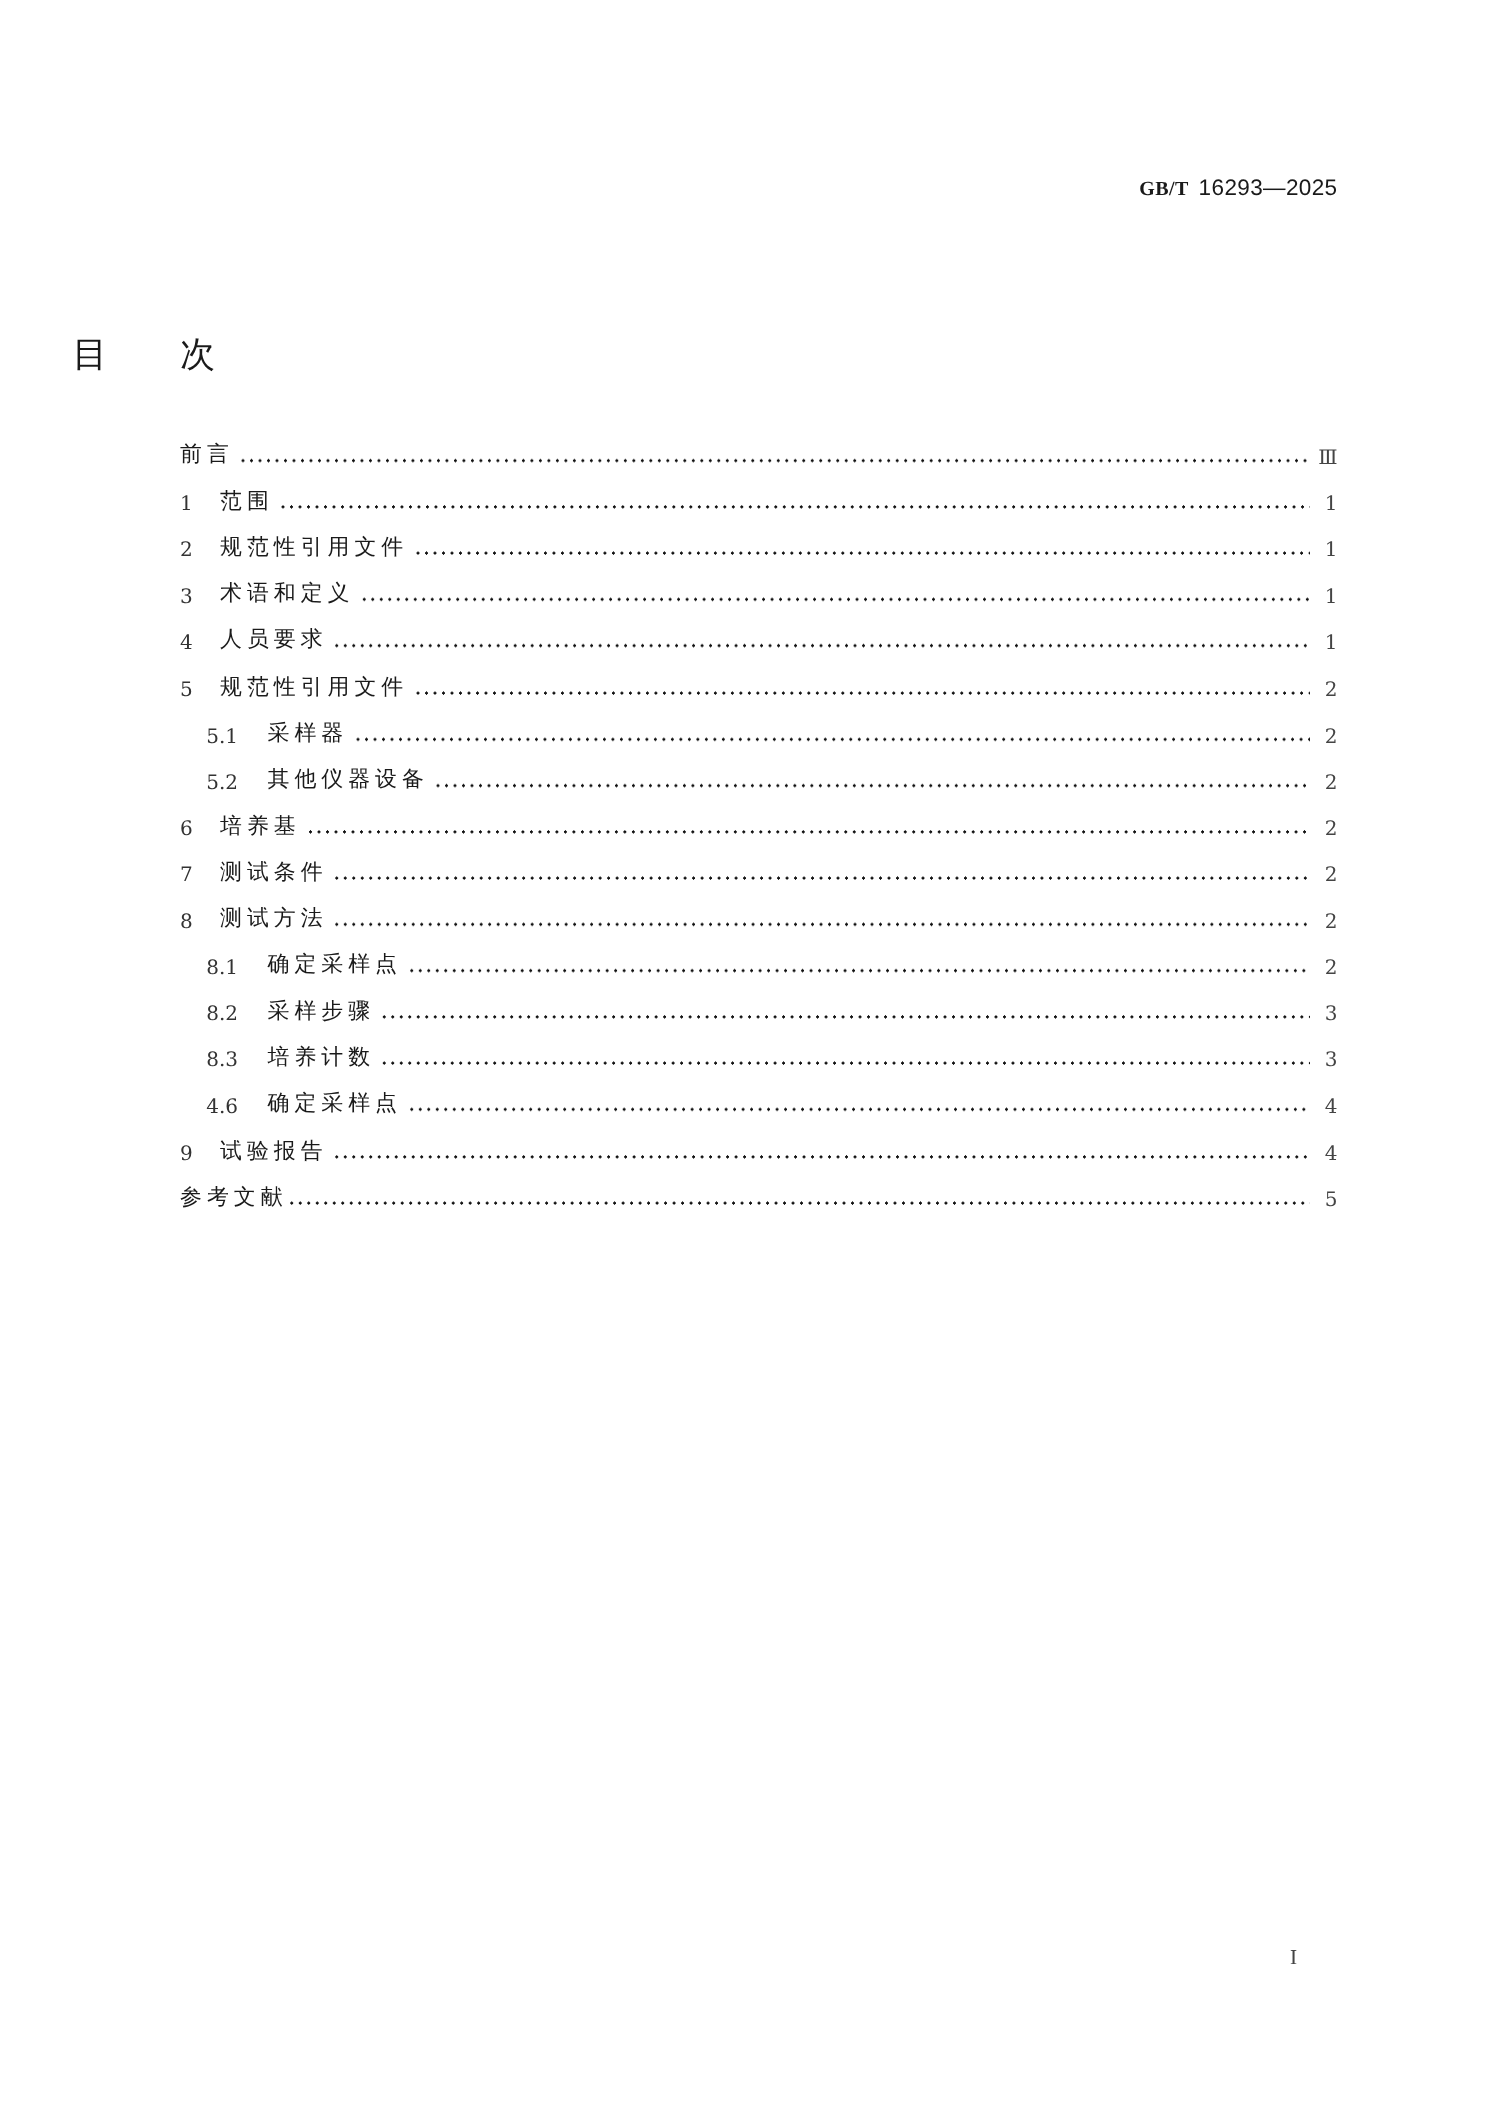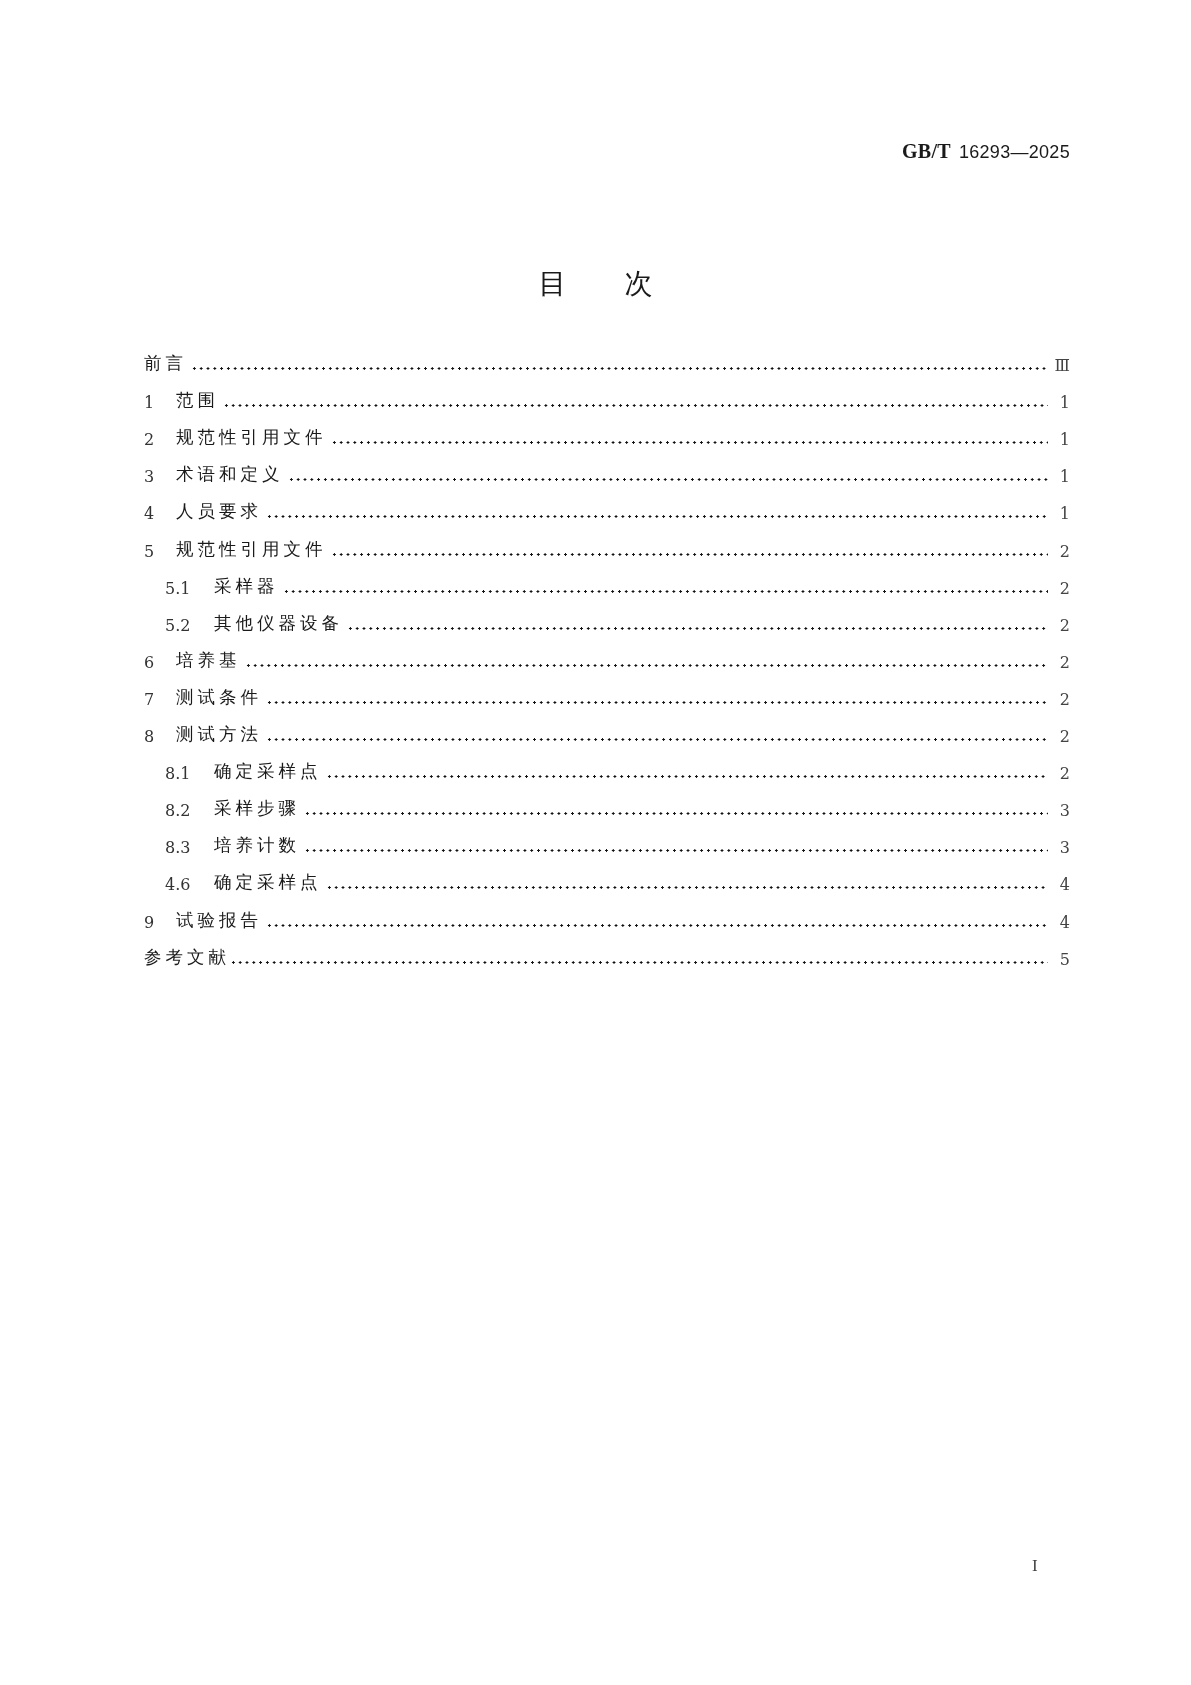--- a/index.html
+++ b/index.html
@@ -19,33 +19,33 @@
       position: absolute;
       top: 140px;
       right: 121px;
       font-size: 18px;
       letter-spacing: 0.3px;
       white-space: nowrap;
     }
     .doc-code .prefix {
       font-family: "Liberation Serif", "DejaVu Serif", serif;
       font-weight: bold;
-      font-size: 20px;
+      font-size: 16px;
     }
     .doc-code .number {
       font-family: "Liberation Sans", "DejaVu Sans", sans-serif;
       font-size: 18px;
       margin-left: 8px;
     }
     .toc-title {
       position: absolute;
       top: 246px;
       left: 0;
       width: 100%;
-      text-align: center;
+      text-align: left;
       font-family: "DejaVu Sans", "Liberation Sans", sans-serif;
       font-size: 28px;
       letter-spacing: 58px;
       text-indent: 58px;
       font-weight: normal;
     }
     .toc {
       position: absolute;
       top: 338px;
       left: 144px;

